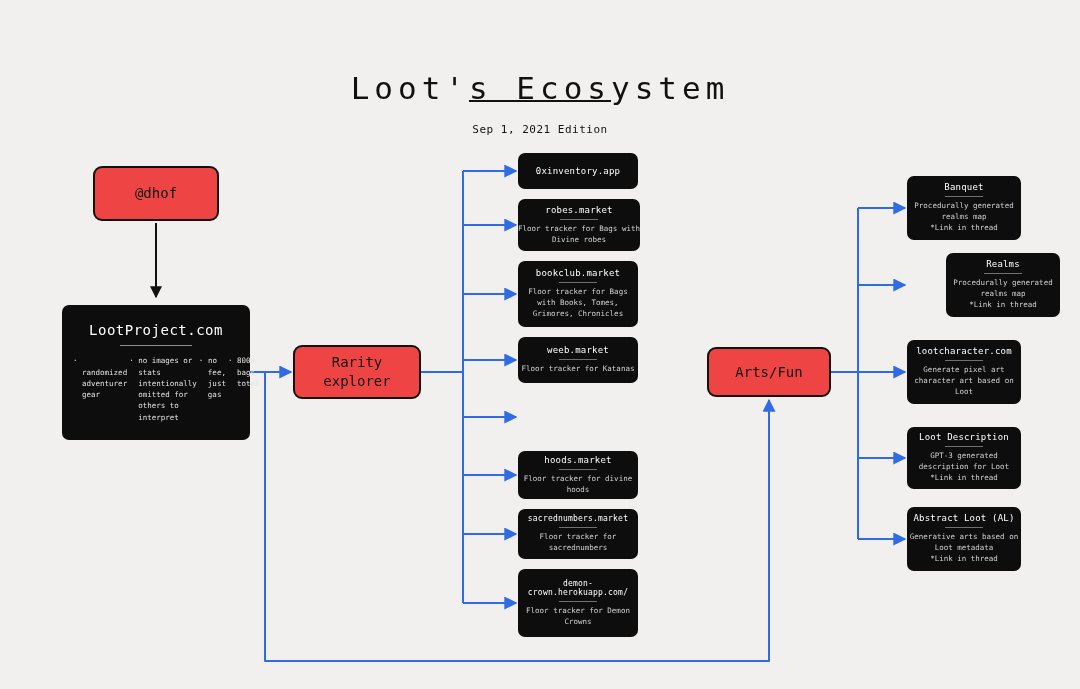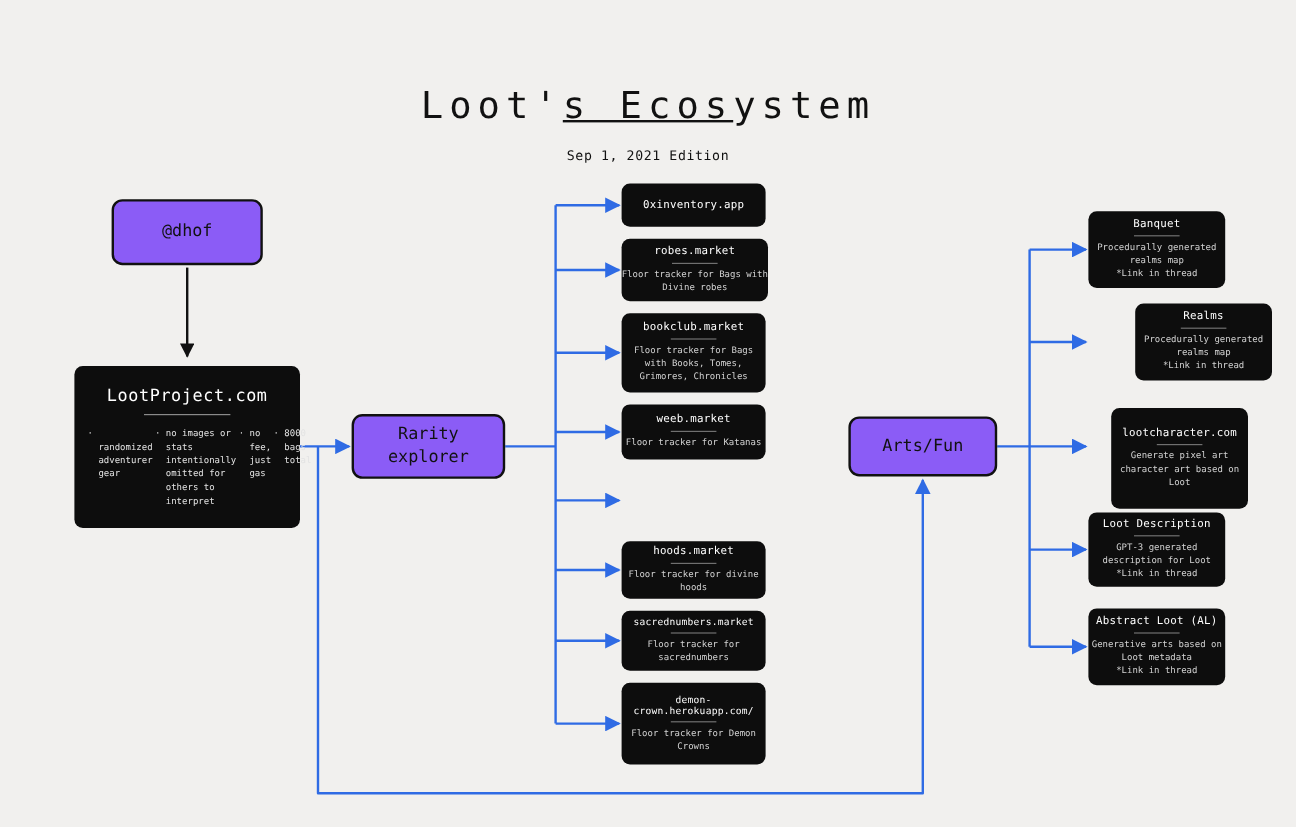--- a/index.html
+++ b/index.html
@@ -12,21 +12,21 @@
 
   .page-title { position:absolute; top:54px; left:0; width:100%; text-align:center;
     font-size:31px; letter-spacing:5px; font-weight:500;margin-top:16px; }
   .title-underline { position:absolute; top:100px; left:50%; transform:translateX(-50%);
     width:142px; height:2px; background:#111; }
   .subtitle { position:absolute; top:123px; left:0; width:100%; text-align:center;
     font-size:11px; letter-spacing:0.5px; }
 
   .node { position:absolute; display:flex; flex-direction:column; align-items:center;
     justify-content:center; text-align:center; }
-  .white-box { background:#8b5cf6; border:2px solid #111; border-radius:9px;
+  .white-box { background:#ef4444; border:2px solid #111; border-radius:9px;
     font-size:14px; line-height:1.35; padding:4px; }
   .black-box { background:#0d0d0d; border-radius:7px; color:#fff; padding:5px 0; }
 
   .bb-title { font-size:9px; letter-spacing:0.2px; width:100%; }
   .bb-title.small { font-size:8px; }
   .bb-divider { width:38px; border-top:1px solid #707070; margin:4px auto; }
   .bb-desc { font-size:7.5px; color:#d2d2d2; line-height:1.45; white-space:pre-line; width:100%; }
 
   .lp-box { align-items:stretch; text-align:left; padding:13px 11px; }
   .lp-title { font-size:14px; text-align:center; letter-spacing:0.5px; }
@@ -148,21 +148,21 @@
 *Link in thread</div>
   </div>
 
   <div class="node black-box" style="left:946px;top:253px;width:114px;height:64px">
     <div class="bb-title">Realms</div>
     <div class="bb-divider"></div>
     <div class="bb-desc">Procedurally generated realms map
 *Link in thread</div>
   </div>
 
-  <div class="node black-box" style="left:926px;top:340px;width:114px;height:84px">
+  <div class="node black-box" style="left:907px;top:340px;width:114px;height:64px">
     <div class="bb-title">lootcharacter.com</div>
     <div class="bb-divider"></div>
     <div class="bb-desc">Generate pixel art character art based on Loot</div>
   </div>
 
   <div class="node black-box" style="left:907px;top:427px;width:114px;height:62px">
     <div class="bb-title">Loot Description</div>
     <div class="bb-divider"></div>
     <div class="bb-desc">GPT-3 generated description for Loot
 *Link in thread</div>

